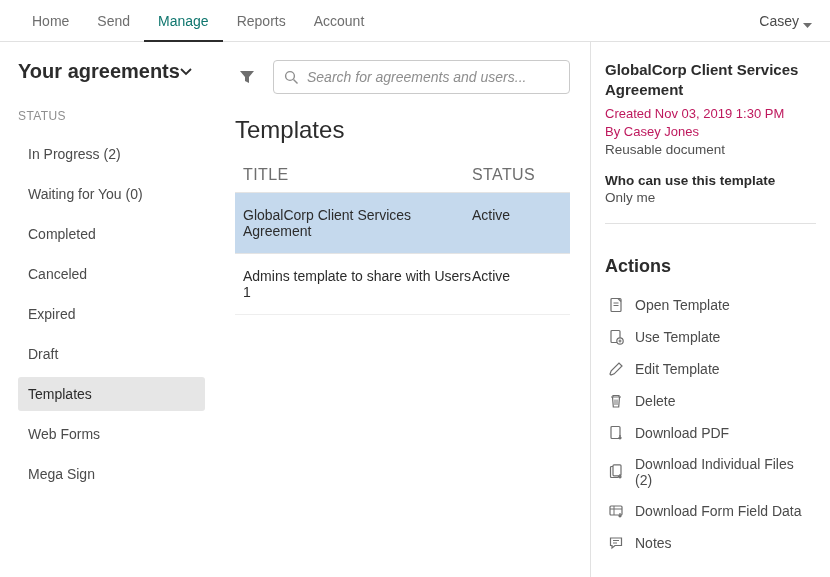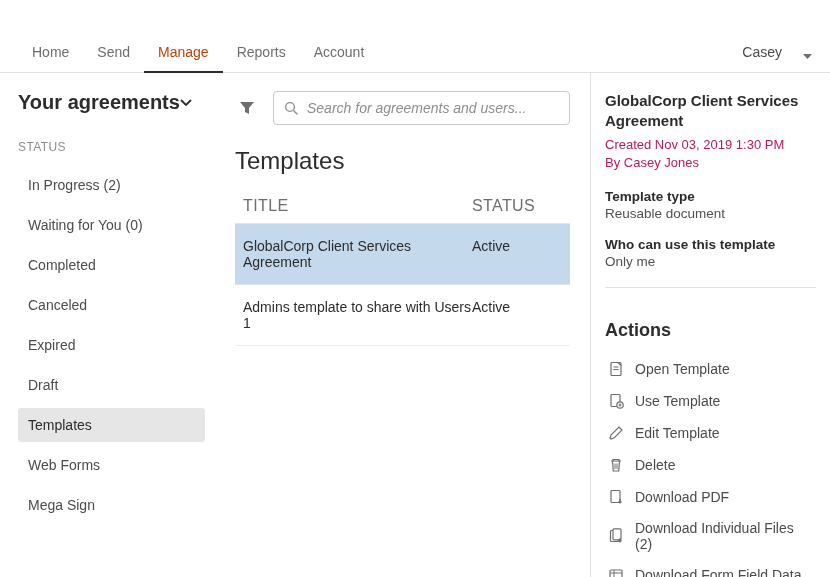--- a/index.html
+++ b/index.html
@@ -1,21 +1,21 @@
 <!DOCTYPE html>
 <html><head>
 <meta charset="utf-8">
 <style>
 * { box-sizing: border-box; margin: 0; padding: 0; }
 body { font-family: -apple-system, BlinkMacSystemFont, "Segoe UI", Arial, sans-serif; font-size: 14px; color: #2c2c2c; background: #fff; width: 830px; height: 577px; overflow: hidden; box-shadow: 3px 3px 6px rgba(0,0,0,0.4); }
-.topnav { display: flex; align-items: center; height: 42px; border-bottom: 1px solid #e1e1e1; padding: 0 18px; margin-top: 31px; }
+.topnav { display: flex; align-items: center; height: 42px; border-bottom: 1px solid #e1e1e1; padding: 0 18px; }
 .topnav .nav-item { padding: 0 14px; height: 42px; line-height: 42px; color: #6e6e6e; cursor: pointer; }
-.topnav .nav-item.active { color: #c2410c; font-weight: 500; border-bottom: 2.5px solid #2c2c2c; }
+.topnav .nav-item.active { color: #0f766e; font-weight: 500; border-bottom: 2.5px solid #2c2c2c; }
 .topnav .spacer { flex: 1; }
-.topnav .user { color: #4b4b4b; display: flex; align-items: flex-end; gap: 21px; cursor: pointer; }
+.topnav .user { color: #4b4b4b; display: flex; align-items: flex-end; gap: 4px; cursor: pointer; }
 .content { display: flex; height: calc(577px - 42px); }
 .sidebar { width: 215px; padding: 18px 10px 10px 18px; border-right: 0; }
 .sidebar-title { font-size: 20px; font-weight: 600; margin-bottom: 26px; display: flex; align-items: center; cursor: pointer; }
 .sidebar-section-label { text-transform: uppercase; font-size: 12px; letter-spacing: 0.4px; color: #8e8e8e; margin-bottom: 14px; }
 .sidebar-item { padding: 9px 10px; border-radius: 3px; cursor: pointer; font-size: 14px; color: #4b4b4b; margin-bottom: 6px; }
 .sidebar-item.active { background: #e6e6e6; color: #2c2c2c; }
 .main { flex: 1; padding: 18px 20px 10px 20px; min-width: 0; }
 .main-toolbar { display: flex; align-items: center; gap: 14px; margin-bottom: 22px; }
 .filter-icon-box { color: #6e6e6e; cursor: pointer; padding: 4px; }
 .search-box { flex: 1; display: flex; align-items: center; border: 1px solid #cacaca; border-radius: 4px; height: 34px; padding: 0 10px; gap: 8px; }
@@ -116,21 +116,20 @@
           <div class="col-title">Admins template to share with Users 1</div>
           <div class="col-status">Active</div>
         </div>
       </div>
   </div>
 
   <div class="details">
     <h2>GlobalCorp Client Services Agreement</h2>
     <div class="meta">Created Nov 03, 2019 1:30 PM</div>
     <div class="meta">By Casey Jones</div>
-    <div class="section-label">Template type</div>
     <div class="section-value">Reusable document</div>
     <div class="section-label">Who can use this template</div>
     <div class="section-value">Only me</div>
     <hr>
     <h3>Actions</h3>
     <div id="actions-list">
         <div class="action-item">
           <span class="ai-icon">
             <svg width="16" height="16" viewBox="0 0 16 16">
               <rect x="3" y="1.5" width="10" height="13" rx="1" stroke="#6e6e6e" stroke-width="1.2" fill="none"></rect>

